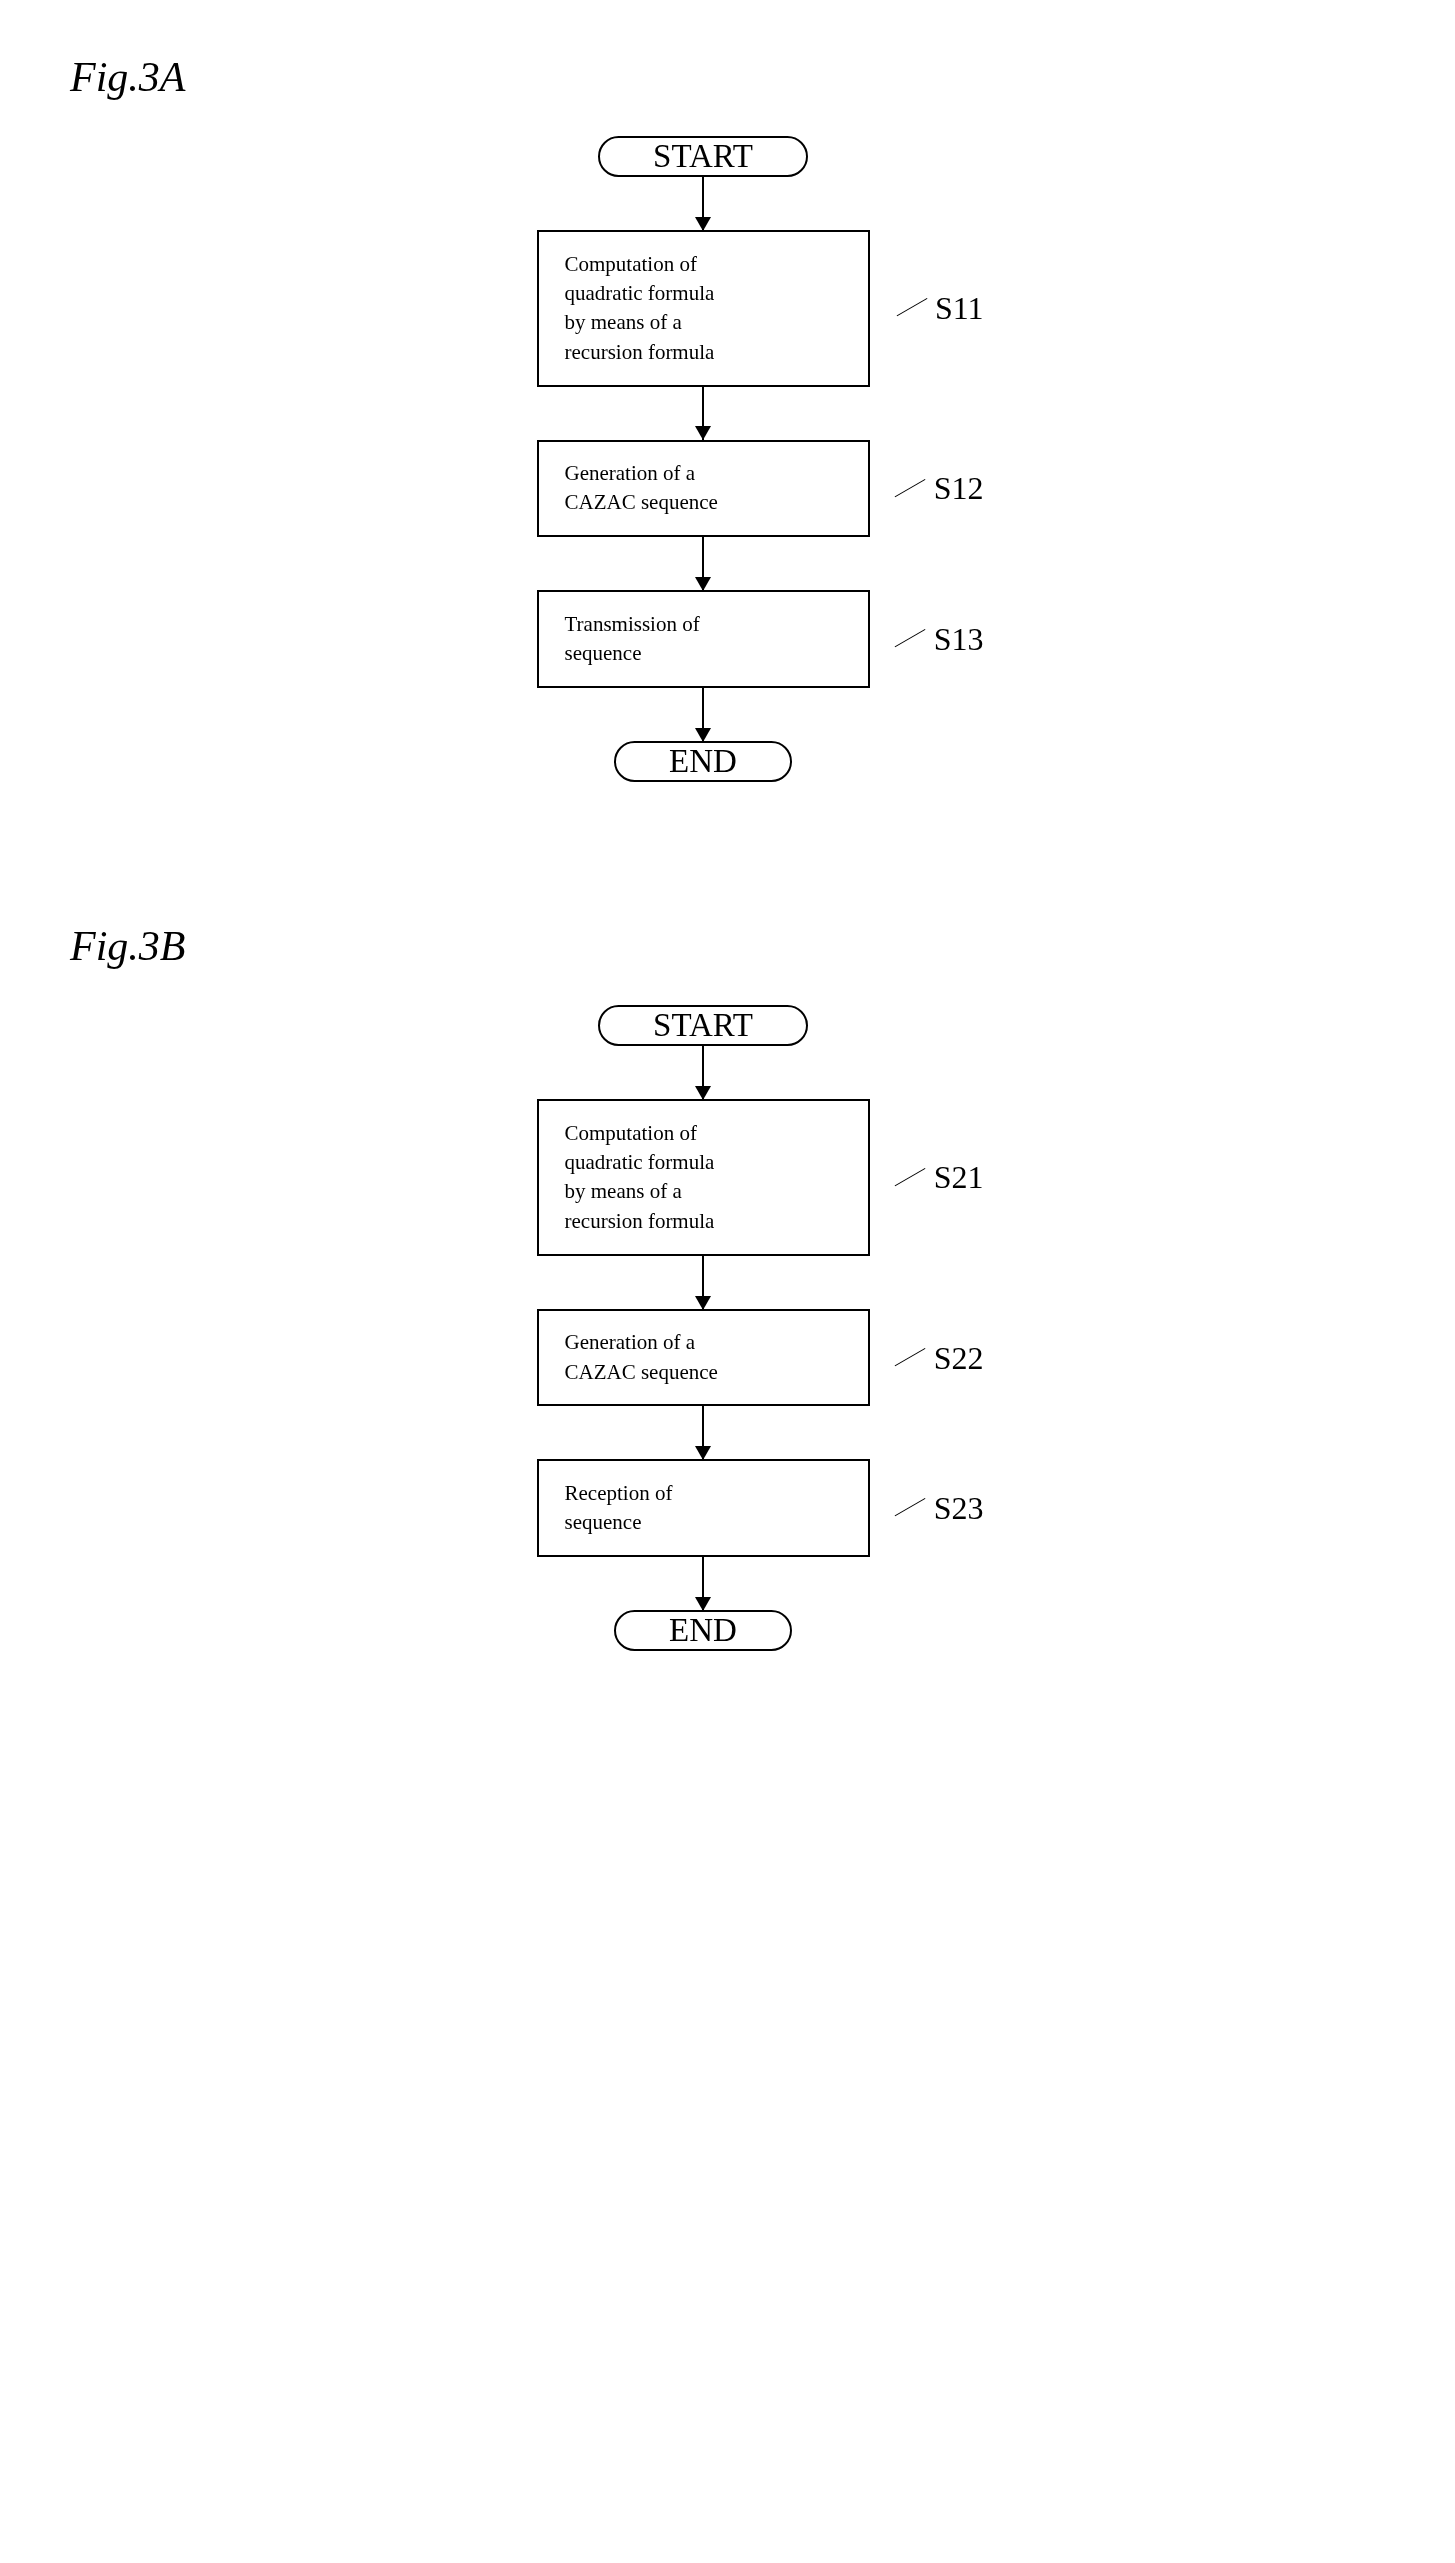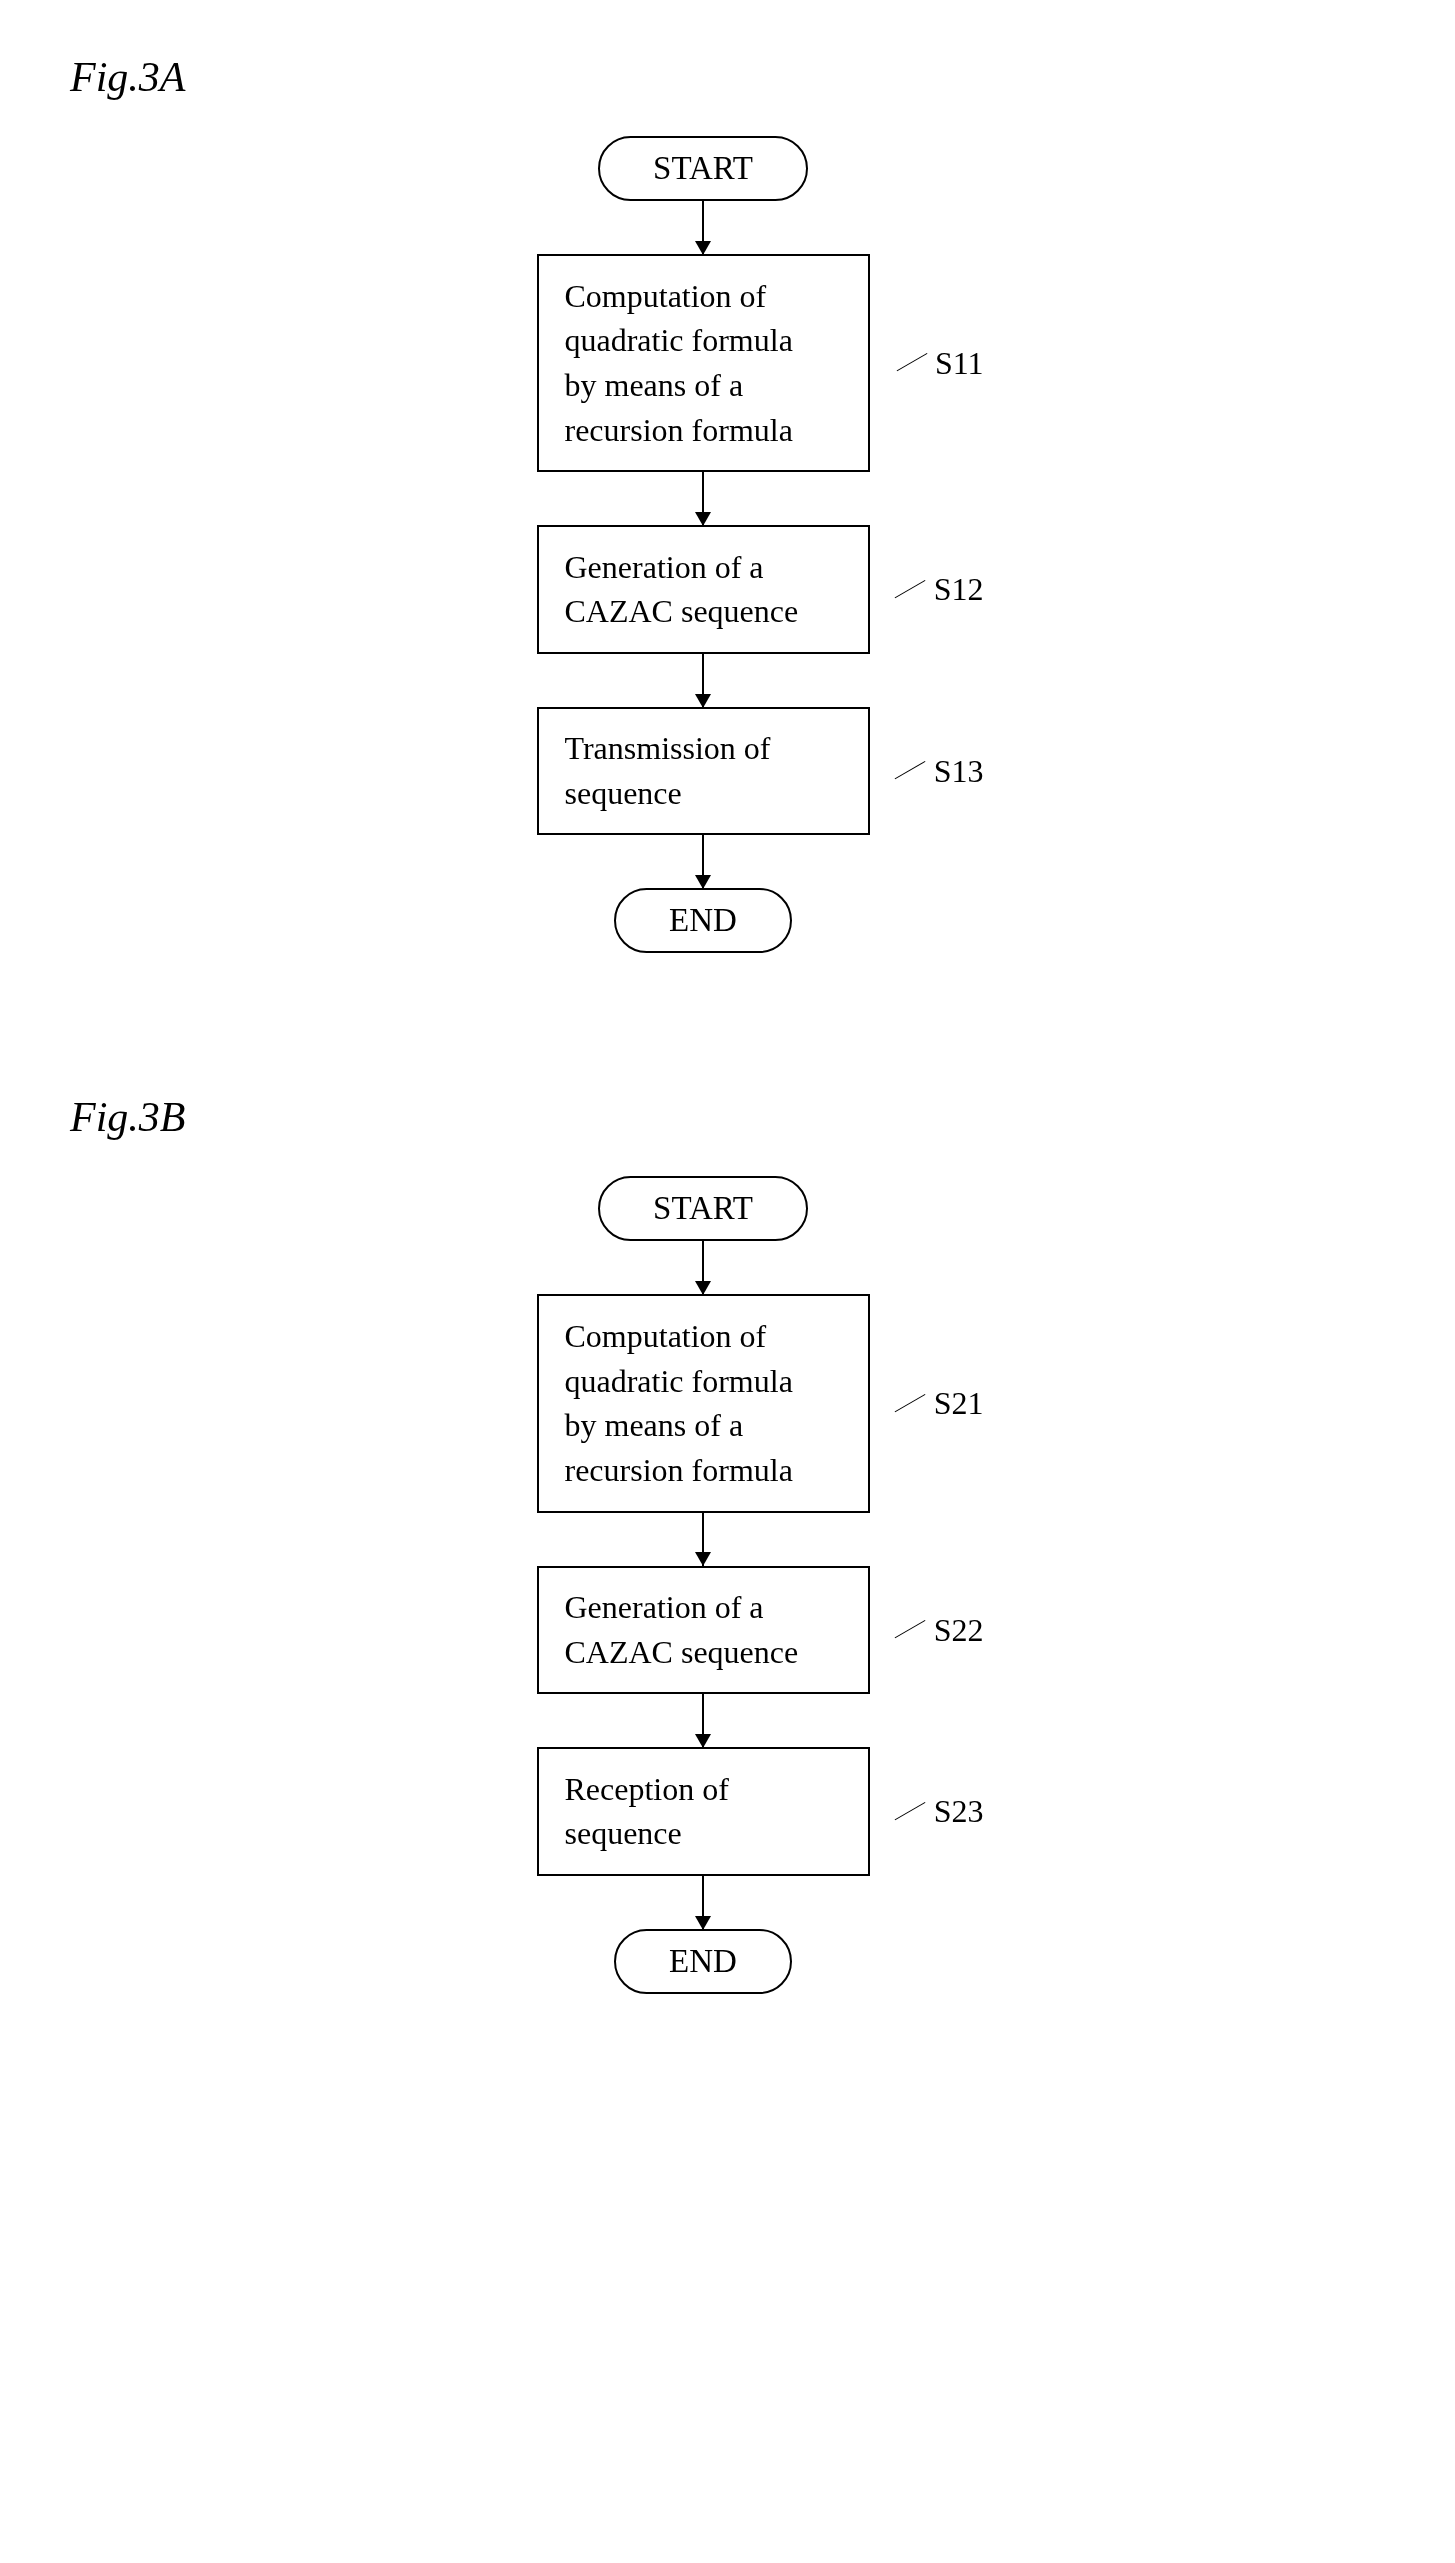--- a/index.html
+++ b/index.html
@@ -31,33 +31,33 @@
       display: flex;
       flex-direction: column;
       align-items: center;
       position: relative;
     }
 
     
     .pill {
       border: 2.2px solid #000;
       border-radius: 44px;
-      padding: 12px 53px;
+      padding: 0 53px;
       font-size: 33px;
       background: #fff;
       min-width: 175px;
       text-align: center;
       font-family: Liberation Serif, serif;
     }
 
     
     .rect-box {
       border: 2.2px solid #000;
       padding: 17.5px 26px;
-      font-size: 32px;
+      font-size: 21px;
       background: #fff;
       width: 333px;
       text-align: left;
       line-height: 1.4;
       position: relative;
     }
 
     
     .arrow {
       width: 2.2px;

